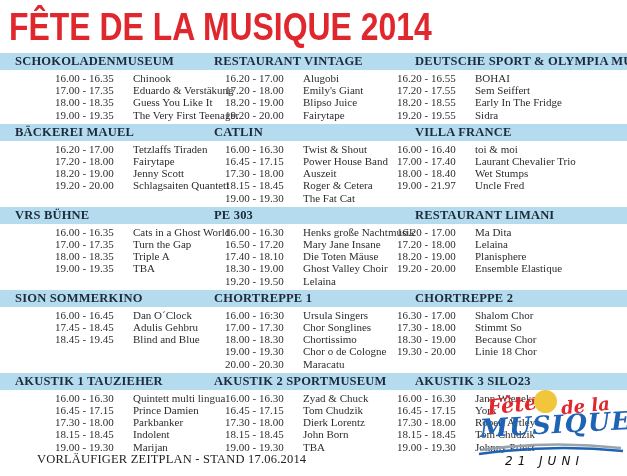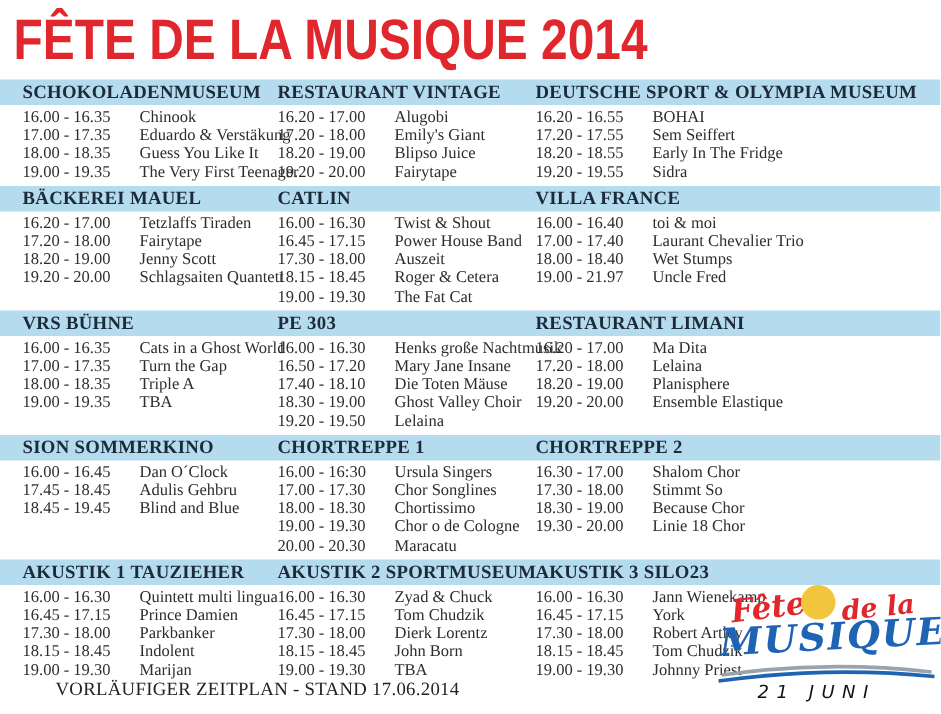--- a/index.html
+++ b/index.html
@@ -13,29 +13,30 @@
     font-family:"Liberation Serif", serif; color:var(--body);
   }
   .title{
     font-family:"Liberation Sans", sans-serif; font-weight:700;
     font-size:38px; color:var(--red); white-space:nowrap;
     transform:scaleX(0.84); transform-origin:0 50%;
     margin:7px 0 6px 9px; line-height:40px;
   }
   .band{
     display:grid; grid-template-columns:170px 172px 1fr;
-    background:var(--band); padding:2px 0 2px 15px;
+    background:var(--band); padding:2px 0 2px 15px;gap:29px;
   }
   .hcell{
     font-weight:700; font-size:12.5px; line-height:13px;
     color:var(--venue); letter-spacing:.2px; white-space:nowrap;
   }
   .bodyrow{
     display:grid; grid-template-columns:170px 172px 1fr;
     padding:2px 0 3px 15px;
+    margin-left:40px;
   }
   .evt{display:flex; font-size:11px; line-height:12.2px; white-space:nowrap;}
   .t{width:66px; flex:none;}
   .a{margin-left:12px;}
   .footer{
     position:absolute; left:9px; bottom:9px;
     font-size:12.5px; letter-spacing:.2px; color:#222;margin-left:28px;
   }
   
   .logo{position:absolute; right:2px; bottom:2px; width:148px; height:86px;}

